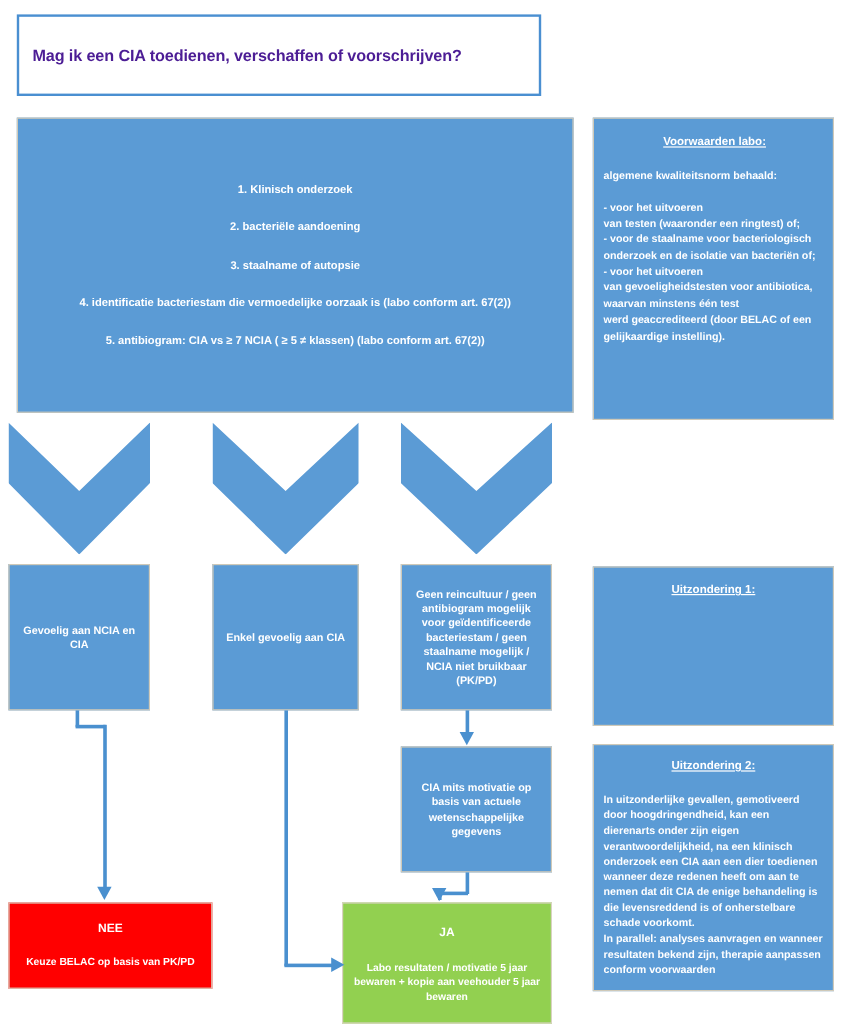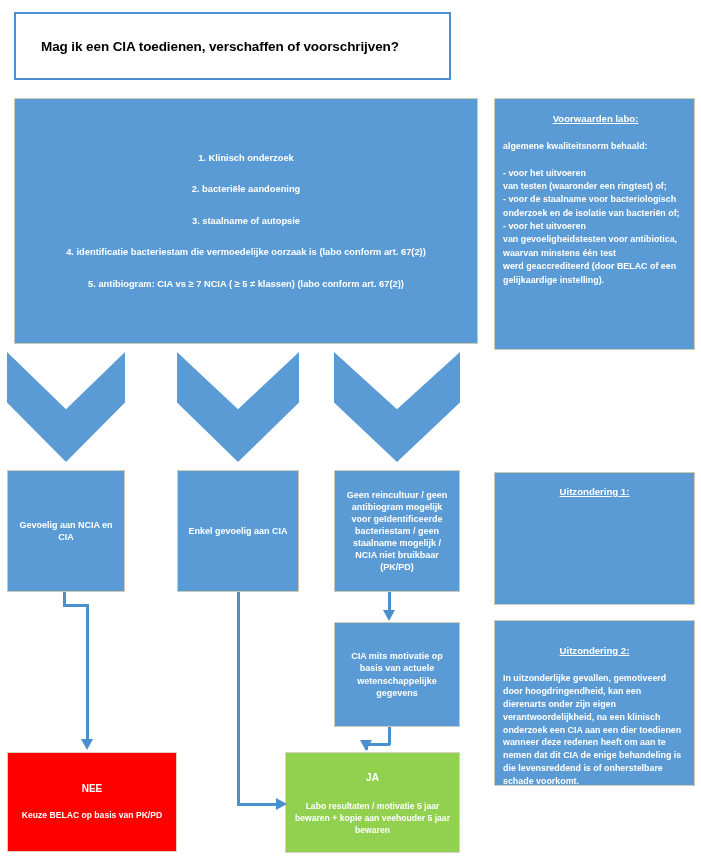--- a/index.html
+++ b/index.html
@@ -40,22 +40,22 @@
     height: 68px;
     box-sizing: border-box;
     border: 2px solid #4A8FD1;
     background: #ffffff;
     display: flex;
     align-items: center;
   }
   #title-text {
     font-size: 13.5px;
     font-weight: bold;
-    color: #000000;
-    padding-left: 25px;
+    color: #4c1d95;
+    padding-left: 11px;
     letter-spacing: -0.1px;
     white-space: nowrap;
   }
 
   
   #criteria-box {
     left: 14px;
     top: 98px;
     width: 464px;
     height: 246px;
@@ -84,22 +84,22 @@
     top: 472px;
     width: 201px;
     height: 133px;
     padding: 13px 8px 8px 8px;
     justify-content: flex-start;
   }
   #uitz2-box {
     left: 494px;
     top: 620px;
     width: 201px;
-    height: 166px;
-    padding: 24px 8px 8px 8px;
+    height: 206px;
+    padding: 12px 8px 8px 8px;
     justify-content: flex-start;
   }
   .panel-heading {
     font-size: 9.6px;
     font-weight: bold;
     text-decoration: underline;
     text-align: center;
     margin-bottom: 14px;
   }
   .panel-body {
@@ -132,21 +132,21 @@
     left: 334px; top: 470px; width: 126px; height: 122px;
     padding: 0 6px; font-size: 9px; font-weight: bold;
   }
   #cia-motivatie-box {
     left: 334px; top: 622px; width: 126px; height: 105px;
     padding: 20px 8px; font-size: 9px; font-weight: bold;
   }
 
   
   #nee-box {
-    left: 7px; top: 752px; width: 170px; height: 100px;
+    left: 7px; top: 752px; width: 170px; height: 72px;
     background: #FF0000; border: 1px solid #d9d2c2;
     padding: 14px 8px;
   }
   #nee-box .term-title {
     font-size: 10px; font-weight: bold; margin-bottom: 14px;
   }
   #nee-box .term-sub { font-size: 8.6px; font-weight: bold; }
 
   #ja-box {
     left: 285px; top: 752px; width: 175px; height: 101px;

